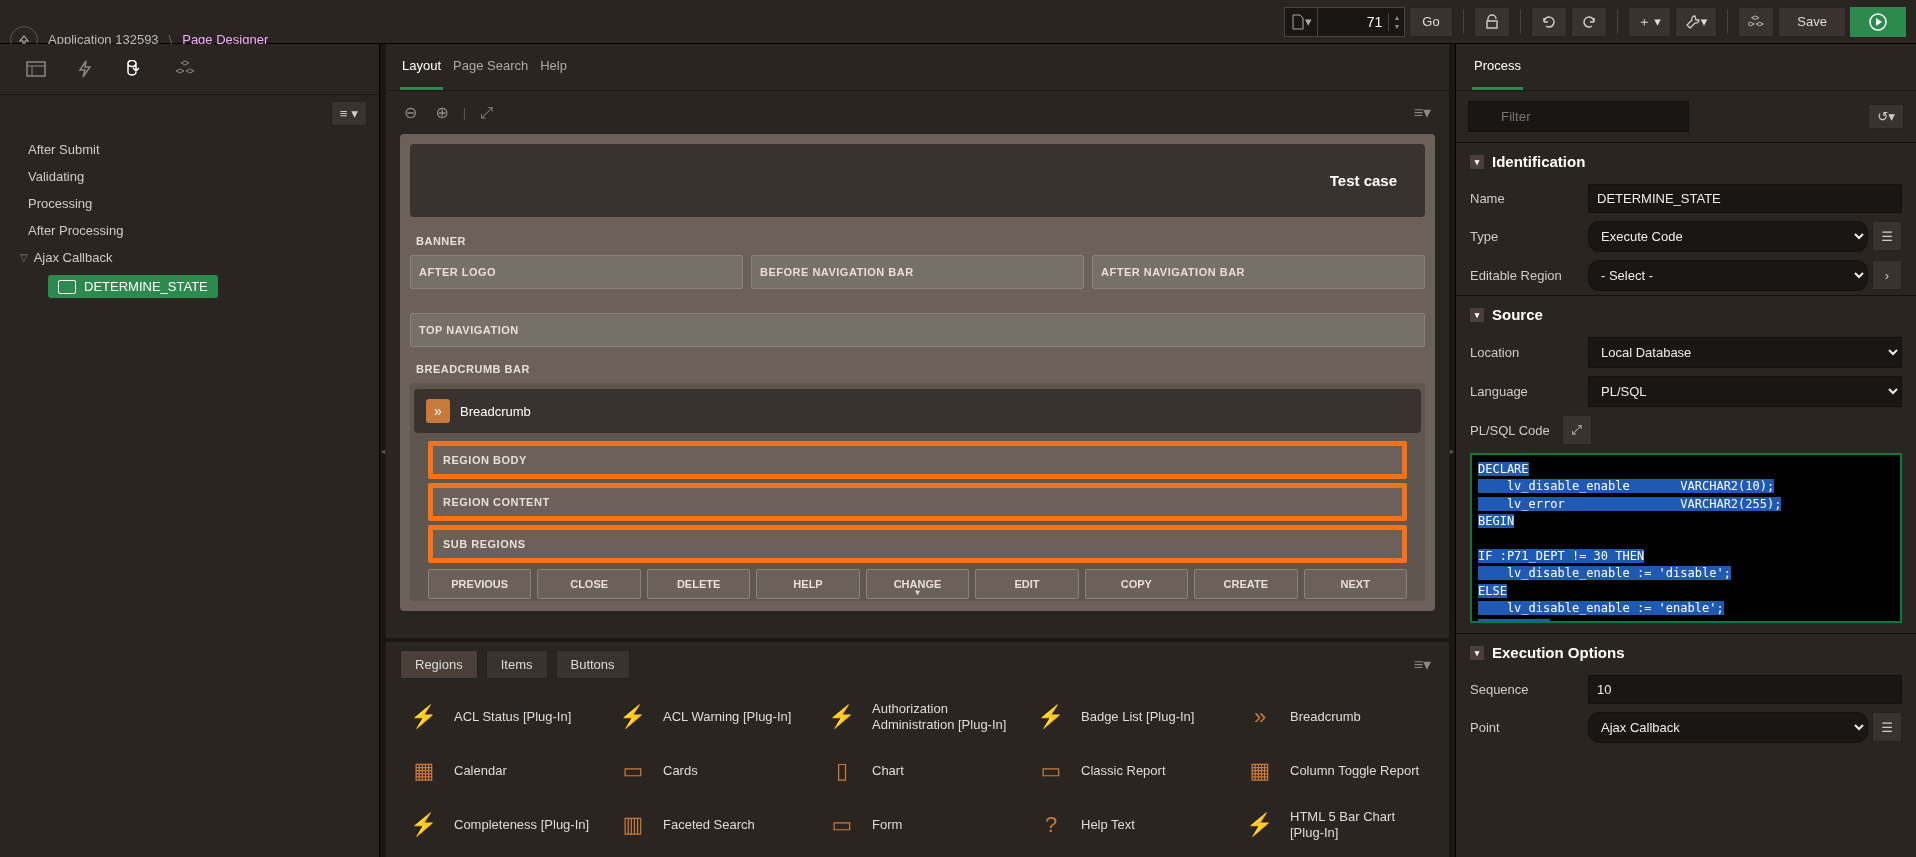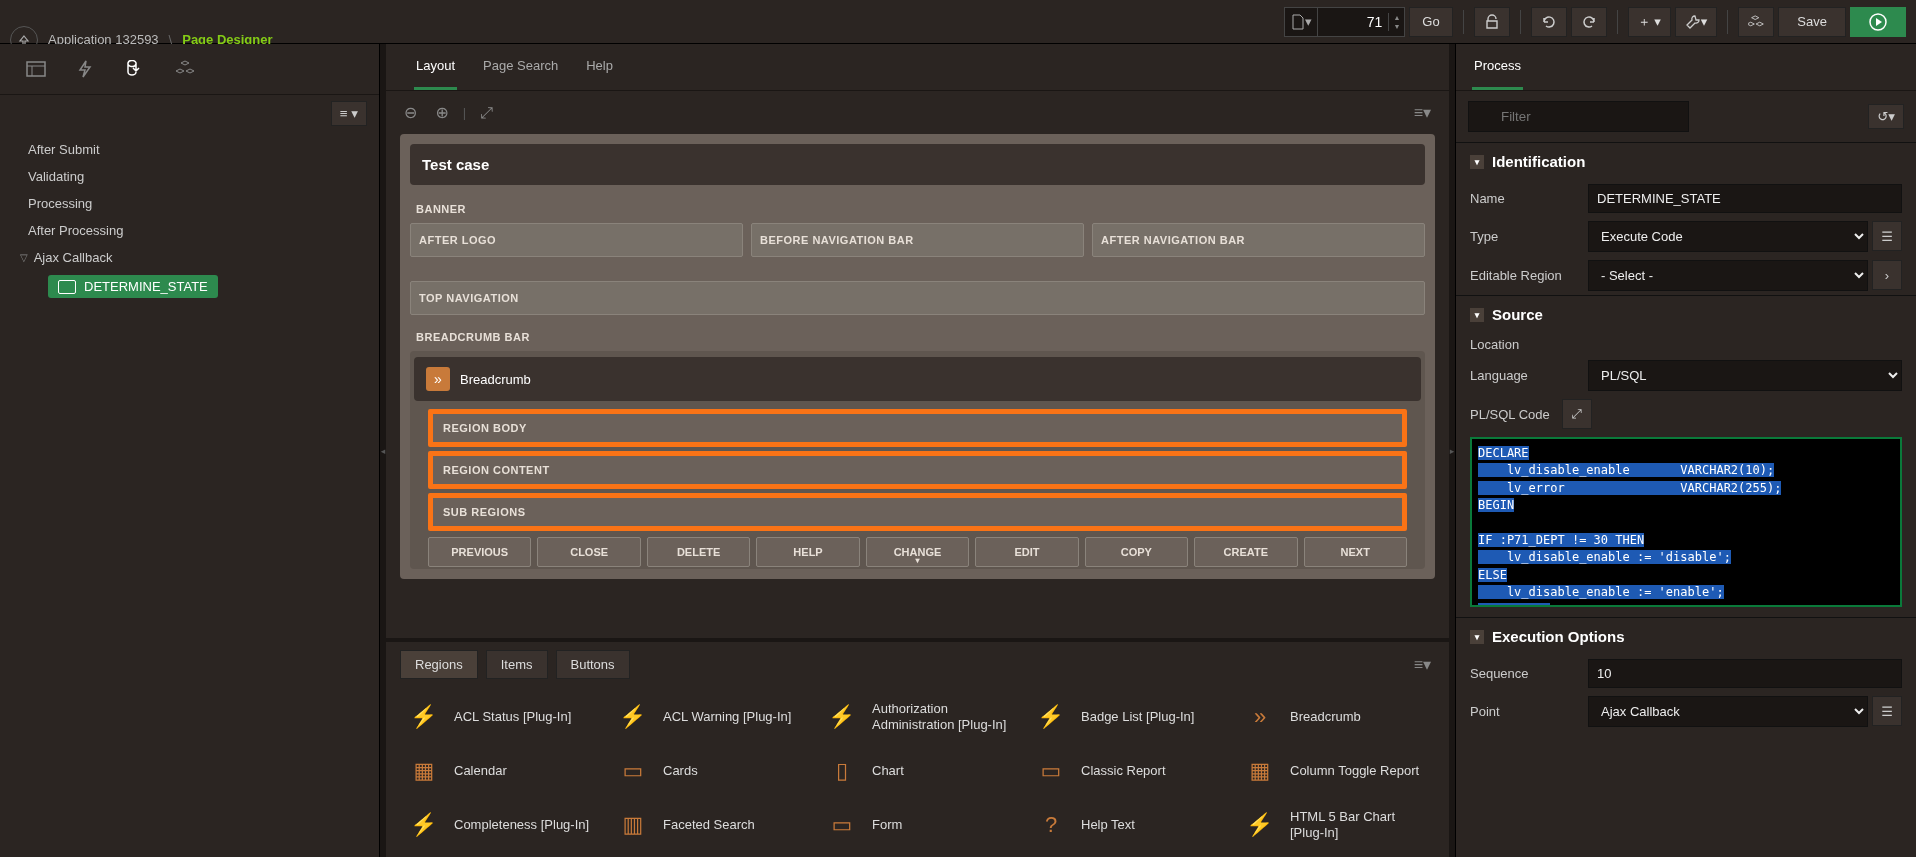--- a/index.html
+++ b/index.html
@@ -1,21 +1,21 @@
 <!DOCTYPE html>
 <html><head>
 <meta charset="utf-8">
 <style>
 * { margin:0; padding:0; box-sizing:border-box; }
 body { background:#1c1816; color:#ccc; font-family:-apple-system,BlinkMacSystemFont,"Segoe UI",Arial,sans-serif; font-size:13px; width:1916px; height:857px; overflow:hidden; }
 .topbar { height:44px; background:#2b2522; display:flex; align-items:center; padding:0 10px; gap:6px; border-bottom:1px solid #000; }
 .topbar .breadcrumb { display:flex; align-items:center; gap:10px; flex:1;margin-top:36px; }
 .circle-btn { width:28px; height:28px; border:1px solid #555; border-radius:50%; display:flex; align-items:center; justify-content:center; color:#aaa; cursor:pointer; }
 .bc-link { color:#bbb; cursor:pointer; }
-.bc-link.active { color:#84cc16; font-weight:700; }
+.bc-link.active { color:#f0abfc; font-weight:400; }
 .bc-sep { color:#666; }
 .toolbar-right { display:flex; align-items:center; gap:4px; }
 .page-input-box { display:flex; align-items:center; border:1px solid #444; background:#1a1614; height:30px; }
 .page-input-box .icon { padding:0 6px; color:#aaa; border-right:1px solid #444; height:100%; display:flex; align-items:center; }
 .page-input-box input { background:transparent; border:none; color:#fff; width:70px; text-align:right; padding:0 6px; font-size:14px; outline:none; }
 .page-input-box .spin { display:flex; flex-direction:column; border-left:1px solid #444; }
 .page-input-box .spin span { font-size:7px; padding:1px 4px; color:#888; cursor:pointer; }
 .btn { background:#3a322e; border:1px solid #222; color:#ddd; padding:6px 12px; cursor:pointer; font-size:13px; height:30px; display:flex; align-items:center; }
 .btn.icon-only { padding:6px 9px; }
 .btn.save { background:#3a322e; padding:6px 18px; }
@@ -28,29 +28,29 @@
 .left-tabs span.active { color:#fff; }
 .left-header { display:flex; justify-content:flex-end; padding:6px 12px; }
 .mini-btn { background:#3a322e; border:1px solid #222; color:#ccc; padding:4px 8px; cursor:pointer; display:flex; align-items:center; gap:4px; }
 .tree { padding:4px 12px; }
 .tree-item { padding:6px 16px; color:#ccc; cursor:pointer; }
 .tree-item.parent { padding-left:8px; display:flex; align-items:center; gap:6px; }
 .tree-child { margin-left:36px; margin-top:4px; }
 .node-badge { display:inline-flex; align-items:center; gap:8px; background:#2d8a4e; color:#fff; padding:4px 10px; border-radius:3px; }
 .node-badge .icn { display:inline-block; width:18px; height:14px; border:1.5px solid #fff; border-radius:2px; position:relative; }
 .center-col { flex:1; background:#2b2522; display:flex; flex-direction:column; min-width:0; }
-.center-tabs { display:flex; gap:24px; padding:0 28px; border-bottom:1px solid #1a1614; }
+.center-tabs { display:flex; gap:8px; padding:0 14px; border-bottom:1px solid #1a1614; }
 .center-tabs span { padding:14px 2px; color:#aaa; cursor:pointer; }
 .center-tabs span.active { color:#fff; border-bottom:3px solid #2d8a4e; }
 .center-toolbar { display:flex; align-items:center; padding:8px 14px; gap:10px; }
 .center-toolbar .spacer { flex:1; }
 .icon-sm { color:#888; cursor:pointer; padding:4px; font-size:16px; }
 .canvas-wrap { flex:1; overflow:auto; padding:0 14px 8px 14px; position:relative; }
 .canvas { background:#6b615a; border-radius:4px; padding:10px; }
-.canvas-title { background:#3a322e; color:#fff; text-align:left; padding:12px; font-weight:600; border-radius:4px; margin-bottom:10px; font-size:15px; }
+.canvas-title { background:#3a322e; color:#fff; text-align:right; padding:28px; font-weight:600; border-radius:4px; margin-bottom:10px; font-size:15px; }
 .slot-label { color:#e8e0d8; font-size:11px; letter-spacing:0.5px; padding:8px 6px; font-weight:600; }
 .slot-row { display:flex; gap:8px; margin-bottom:24px; }
 .slot-box { flex:1; background:#777068; border:1px solid #8a837b; border-radius:2px; padding:10px 8px; color:#e8e0d8; font-size:11px; font-weight:600; letter-spacing:0.5px; }
 .region-box { background:#3a322e; border-radius:4px; padding:10px 12px; display:flex; align-items:center; gap:10px; color:#fff; margin-bottom:8px; }
 .region-icon { width:24px; height:24px; background:#c87a3a; border-radius:3px; display:flex; align-items:center; justify-content:center; font-size:14px; }
 .sub-slot { background:#6b615a; border:5px solid #f97316; border-radius:2px; margin:4px 14px; padding:8px 10px; color:#e8e0d8; font-size:11px; font-weight:600; letter-spacing:0.5px; }
 .btn-row { display:flex; gap:6px; margin:6px 14px 0 14px; }
 .btn-row .b { flex:1; background:#6b615a; border:1px solid #8a837b; border-radius:2px; padding:8px 4px; color:#e8e0d8; font-size:11px; font-weight:600; text-align:center; position:relative; }
 .btn-row .b .dd::after { content:"▾"; font-size:8px; position:absolute; bottom:1px; left:50%; transform:translateX(-50%); }
 .splitter-h { height:4px; background:#1a1614; cursor:row-resize; }
@@ -71,21 +71,21 @@
 .filter-wrap { position:relative; flex:1; }
 .filter-wrap::before { content:"⌕"; position:absolute; left:10px; top:6px; color:#888; font-size:16px; }
 .section { border-top:1px solid #111; }
 .section-hdr { display:flex; align-items:center; gap:8px; padding:10px 14px; color:#fff; font-weight:600; font-size:15px; }
 .section-hdr .chev { width:14px; height:14px; background:#4a4039; display:flex; align-items:center; justify-content:center; font-size:9px; }
 .field-row { display:flex; align-items:center; padding:4px 14px; gap:8px; }
 .field-label { width:110px; color:#ccc; font-size:13px; }
 .field-value { flex:1; }
 .field-value input, .field-value select { width:100%; background:#1a1614; border:1px solid #111; color:#eee; padding:6px 8px; font-size:13px; }
 .field-value .select-wrap { display:flex; }
-.field-value .select-wrap select { flex:1; }
+.field-value .select-wrap select { flex:1;border-radius:11px; }
 .sq-btn { width:30px; height:30px; background:#3a322e; border:1px solid #222; color:#ccc; display:flex; align-items:center; justify-content:center; cursor:pointer; margin-left:4px; }
 .code-box { margin:4px 14px 10px 14px; background:#000; border:2px solid #0a7a3a; padding:6px; font-family:Consolas,monospace; font-size:12px; line-height:1.45; position:relative; height:170px; overflow:auto; }
 .code-box .hl { background:#1e5ab4; color:#fff; }
 .left-splitter { width:6px; background:#1a1614; cursor:col-resize; display:flex; align-items:center; justify-content:center; }
 .left-splitter::before { content:"◂"; color:#555; font-size:9px; }
 .rt-splitter { width:6px; background:#1a1614; cursor:col-resize; display:flex; align-items:center; justify-content:center; }
 .rt-splitter::before { content:"▸"; color:#555; font-size:9px; }
 svg { display:block; }
 </style>
 </head>
@@ -369,20 +369,21 @@
       </div>
     </div>
 
     <div class="section">
       <div class="section-hdr">
         <span class="chev">▾</span>
         <span>Source</span>
       </div>
       <div class="field-row">
         <div class="field-label">Location</div>
+        <div class="field-value"><select><option>Local Database</option></select></div>
       </div>
       <div class="field-row">
         <div class="field-label">Language</div>
         <div class="field-value"><select><option>PL/SQL</option></select></div>
       </div>
       <div class="field-row" style="">
         <div class="field-label" style="width:auto">PL/SQL Code</div>
         <span class="sq-btn">⤢</span>
       </div>
       <div class="code-box" id="code-box">

